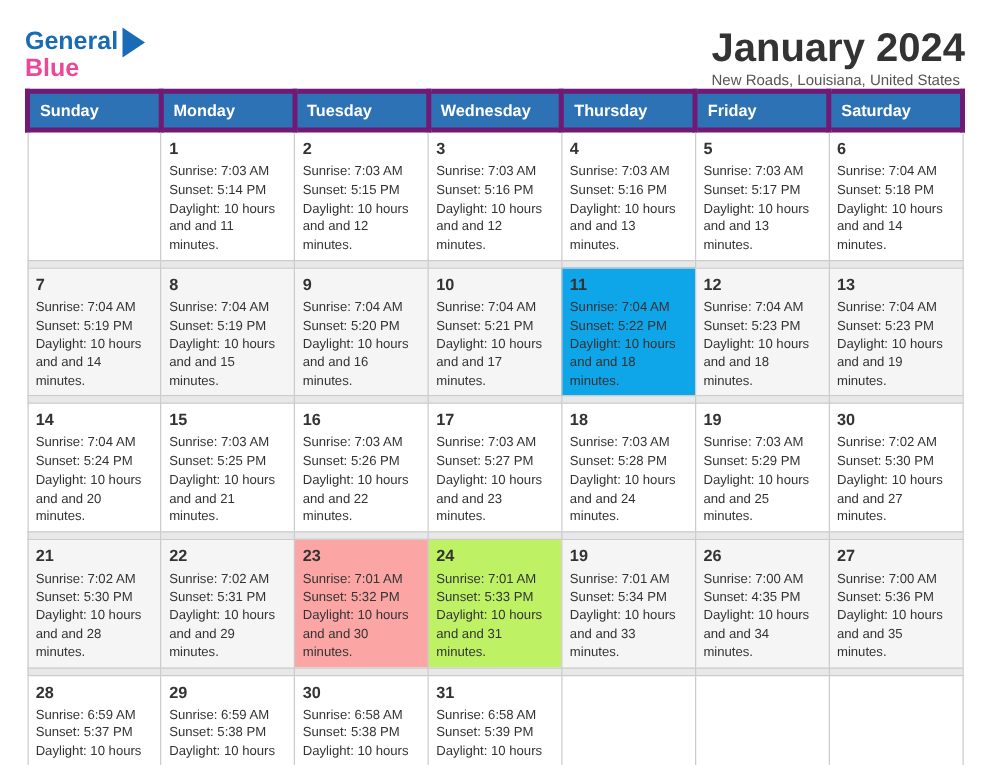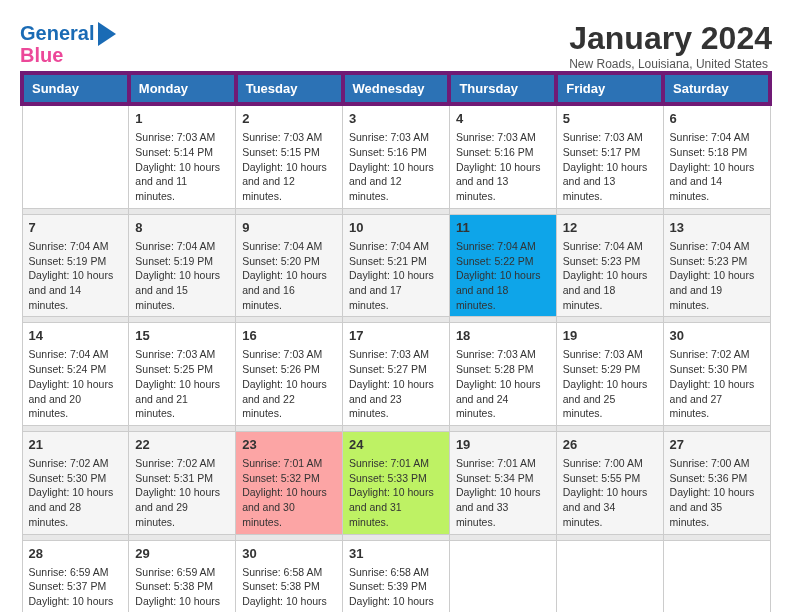--- a/index.html
+++ b/index.html
@@ -168,21 +168,21 @@
         <td></td>
         <td></td>
         <td></td>
       </tr>
       <tr style="background: rgb(245, 245, 245);">
         <td style="background: rgb(245, 245, 245);"><span class="day-num">21</span><span>Sunrise: 7:02 AM</span><br><span>Sunset: 5:30 PM</span><br><span>Daylight: 10 hours</span><br><span>and and 28 minutes.</span></td>
         <td style="background: rgb(245, 245, 245);"><span class="day-num">22</span><span>Sunrise: 7:02 AM</span><br><span>Sunset: 5:31 PM</span><br><span>Daylight: 10 hours</span><br><span>and and 29 minutes.</span></td>
         <td style="background: #fca5a5;"><span class="day-num">23</span><span>Sunrise: 7:01 AM</span><br><span>Sunset: 5:32 PM</span><br><span>Daylight: 10 hours</span><br><span>and and 30 minutes.</span></td>
         <td style="background: #bef264;"><span class="day-num">24</span><span>Sunrise: 7:01 AM</span><br><span>Sunset: 5:33 PM</span><br><span>Daylight: 10 hours</span><br><span>and and 31 minutes.</span></td>
         <td style="background: rgb(245, 245, 245);"><span class="day-num">19</span><span>Sunrise: 7:01 AM</span><br><span>Sunset: 5:34 PM</span><br><span>Daylight: 10 hours</span><br><span>and and 33 minutes.</span></td>
-        <td style="background: rgb(245, 245, 245);"><span class="day-num">26</span><span>Sunrise: 7:00 AM</span><br><span>Sunset: 5:55 PM</span><br><span>Daylight: 10 hours</span><br><span>and and 34 minutes.</span></td>
+        <td style="background: rgb(245, 245, 245);"><span class="day-num">26</span><span>Sunrise: 7:00 AM</span><br><span>Sunset: 4:35 PM</span><br><span>Daylight: 10 hours</span><br><span>and and 34 minutes.</span></td>
         <td style="background: rgb(245, 245, 245);"><span class="day-num">27</span><span>Sunrise: 7:00 AM</span><br><span>Sunset: 5:36 PM</span><br><span>Daylight: 10 hours</span><br><span>and and 35 minutes.</span></td>
       </tr>
       <tr class="row-sep">
         <td></td>
         <td></td>
         <td></td>
         <td></td>
         <td></td>
         <td></td>
         <td></td>

